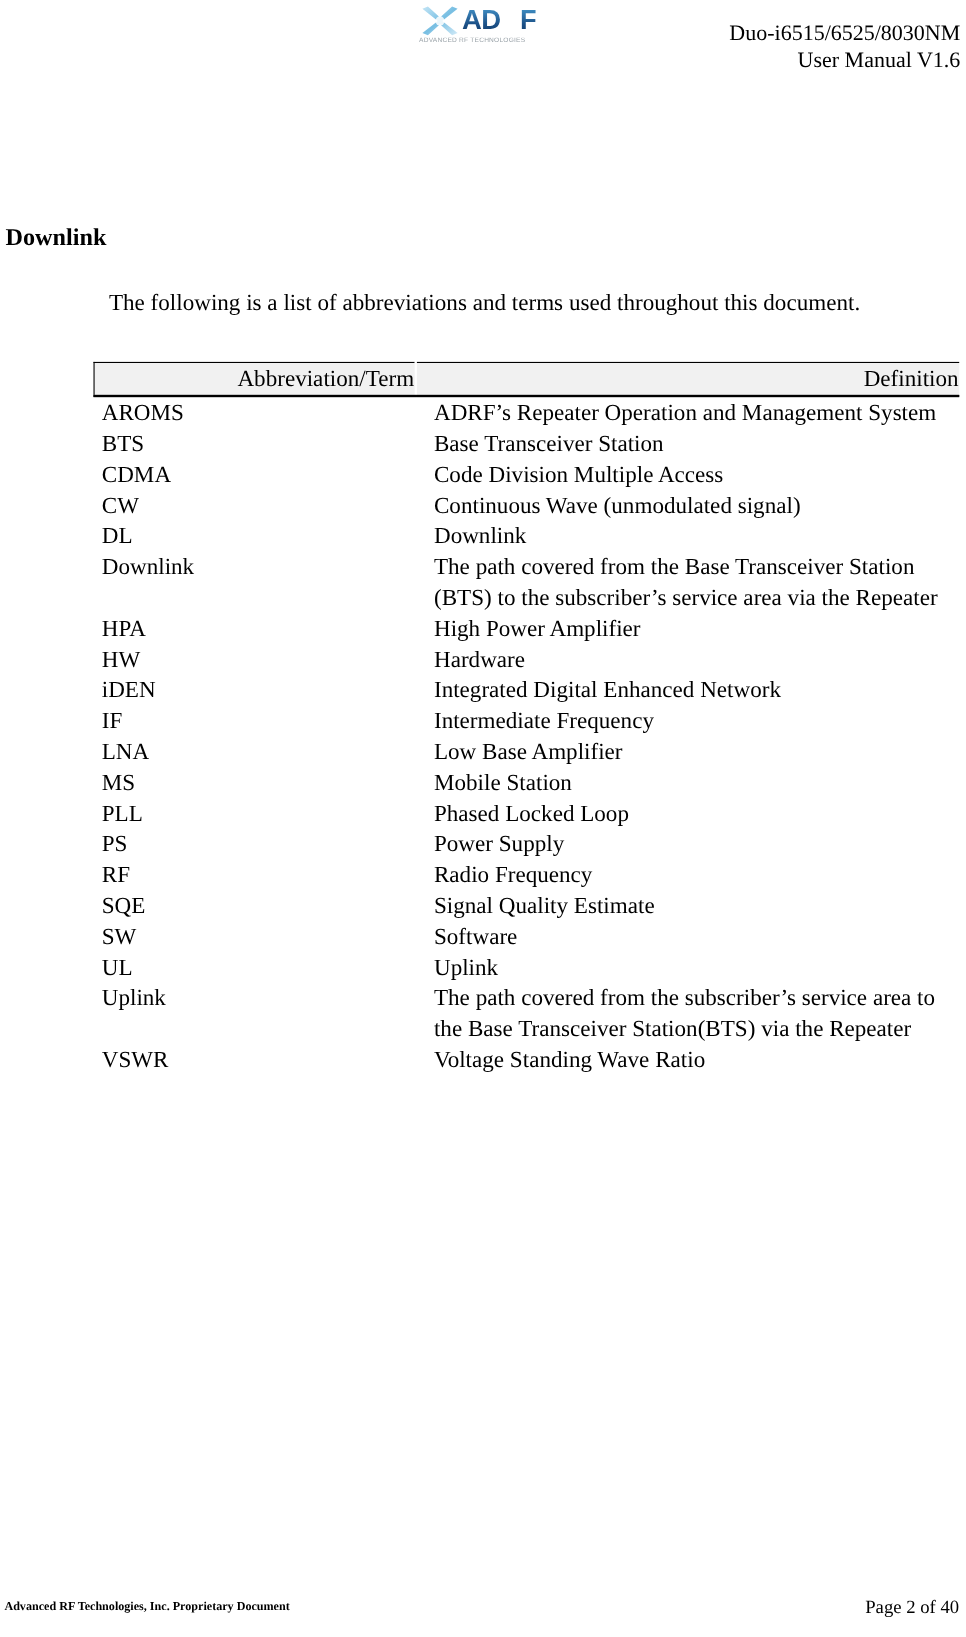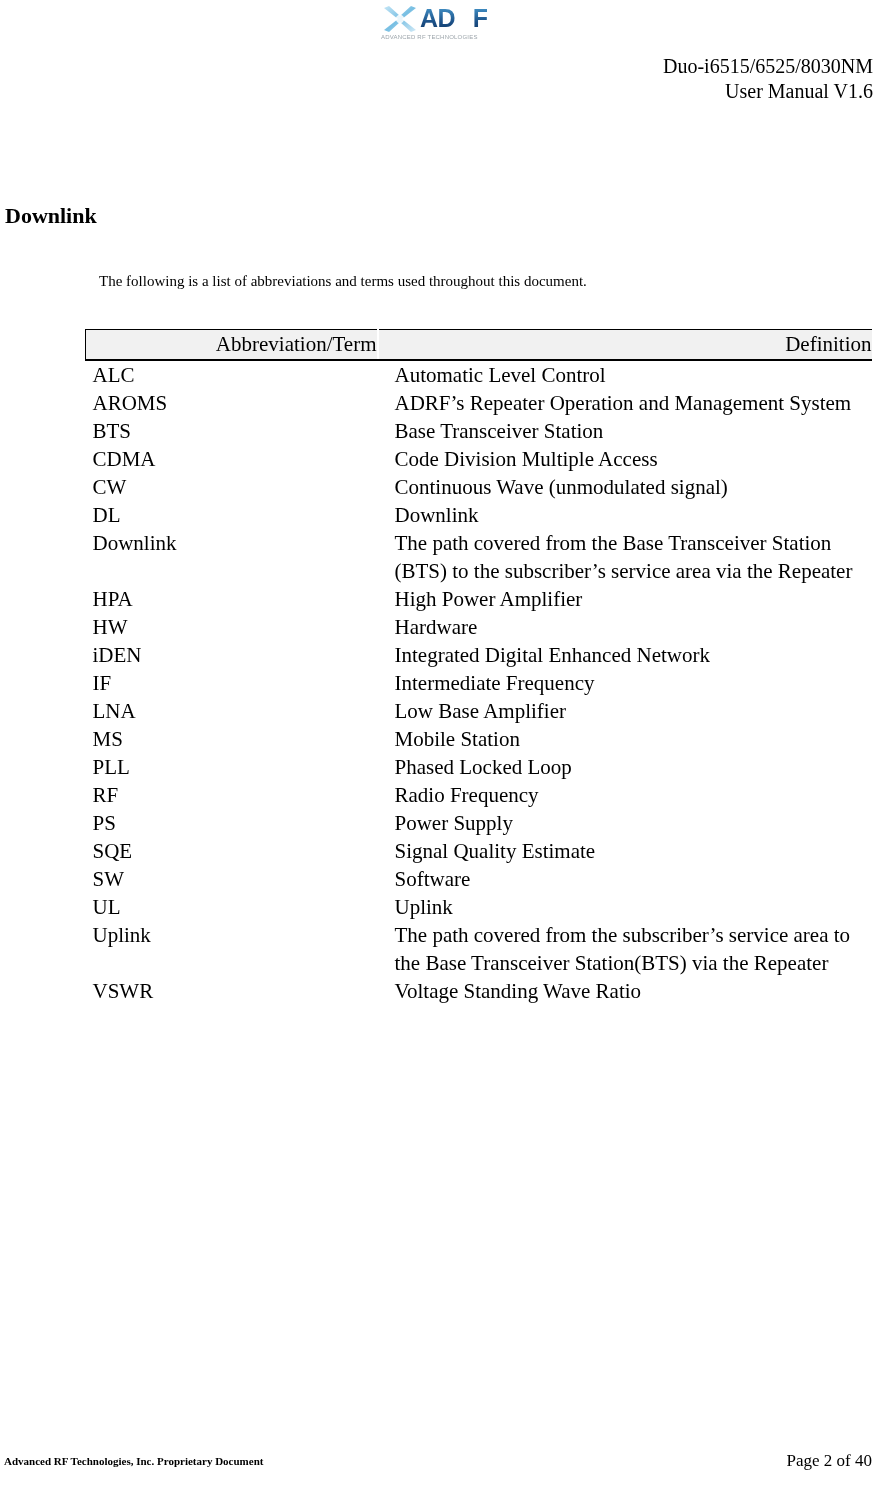--- a/index.html
+++ b/index.html
@@ -73,38 +73,37 @@
     filter: blur(0.35px);
   }
   .header-title {
     position: absolute;
     right: 5px;
     top: 18px;
     text-align: right;
     font-size: 20px;
     line-height: 25px;
     white-space: nowrap;
-    margin-top: 36px;
   }
 
   
   .doc-title {
     position: absolute;
     left: 5px;
     top: 188px;
     font-size: 22px;
     font-weight: bold;
     line-height: 26px;
   }
   .intro {
     position: absolute;
     left: 99px;
-    top: 252px;
+    top: 240px;
     width: 715px;
-    font-size: 15px;
+    font-size: 21px;
     line-height: 28px;
   }
 
   
   .glossary-table {
     position: absolute;
     left: 85px;
     top: 329px;
     width: 786px;
     border-collapse: collapse;
@@ -206,24 +205,20 @@
     <col class="c-def">
   </colgroup>
   <thead>
     <tr>
       <th class="th-term">Abbreviation/Term</th>
       <th class="th-def">Definition</th>
     </tr>
   </thead>
   <tbody id="glossary-body">
       <tr>
-        <td class="td-term">ALC</td>
-        <td class="td-def">Automatic Level Control</td>
-      </tr>
-      <tr>
         <td class="td-term">AROMS</td>
         <td class="td-def">ADRF’s Repeater Operation and Management System</td>
       </tr>
       <tr>
         <td class="td-term">BTS</td>
         <td class="td-def">Base Transceiver Station</td>
       </tr>
       <tr>
         <td class="td-term">CDMA</td>
         <td class="td-def">Code Division Multiple Access</td>
@@ -262,26 +257,26 @@
       </tr>
       <tr>
         <td class="td-term">MS</td>
         <td class="td-def">Mobile Station</td>
       </tr>
       <tr>
         <td class="td-term">PLL</td>
         <td class="td-def">Phased Locked Loop</td>
       </tr>
       <tr>
+        <td class="td-term">PS</td>
+        <td class="td-def">Power Supply</td>
+      </tr>
+      <tr>
         <td class="td-term">RF</td>
         <td class="td-def">Radio Frequency</td>
-      </tr>
-      <tr>
-        <td class="td-term">PS</td>
-        <td class="td-def">Power Supply</td>
       </tr>
       <tr>
         <td class="td-term">SQE</td>
         <td class="td-def">Signal Quality Estimate</td>
       </tr>
       <tr>
         <td class="td-term">SW</td>
         <td class="td-def">Software</td>
       </tr>
       <tr>

